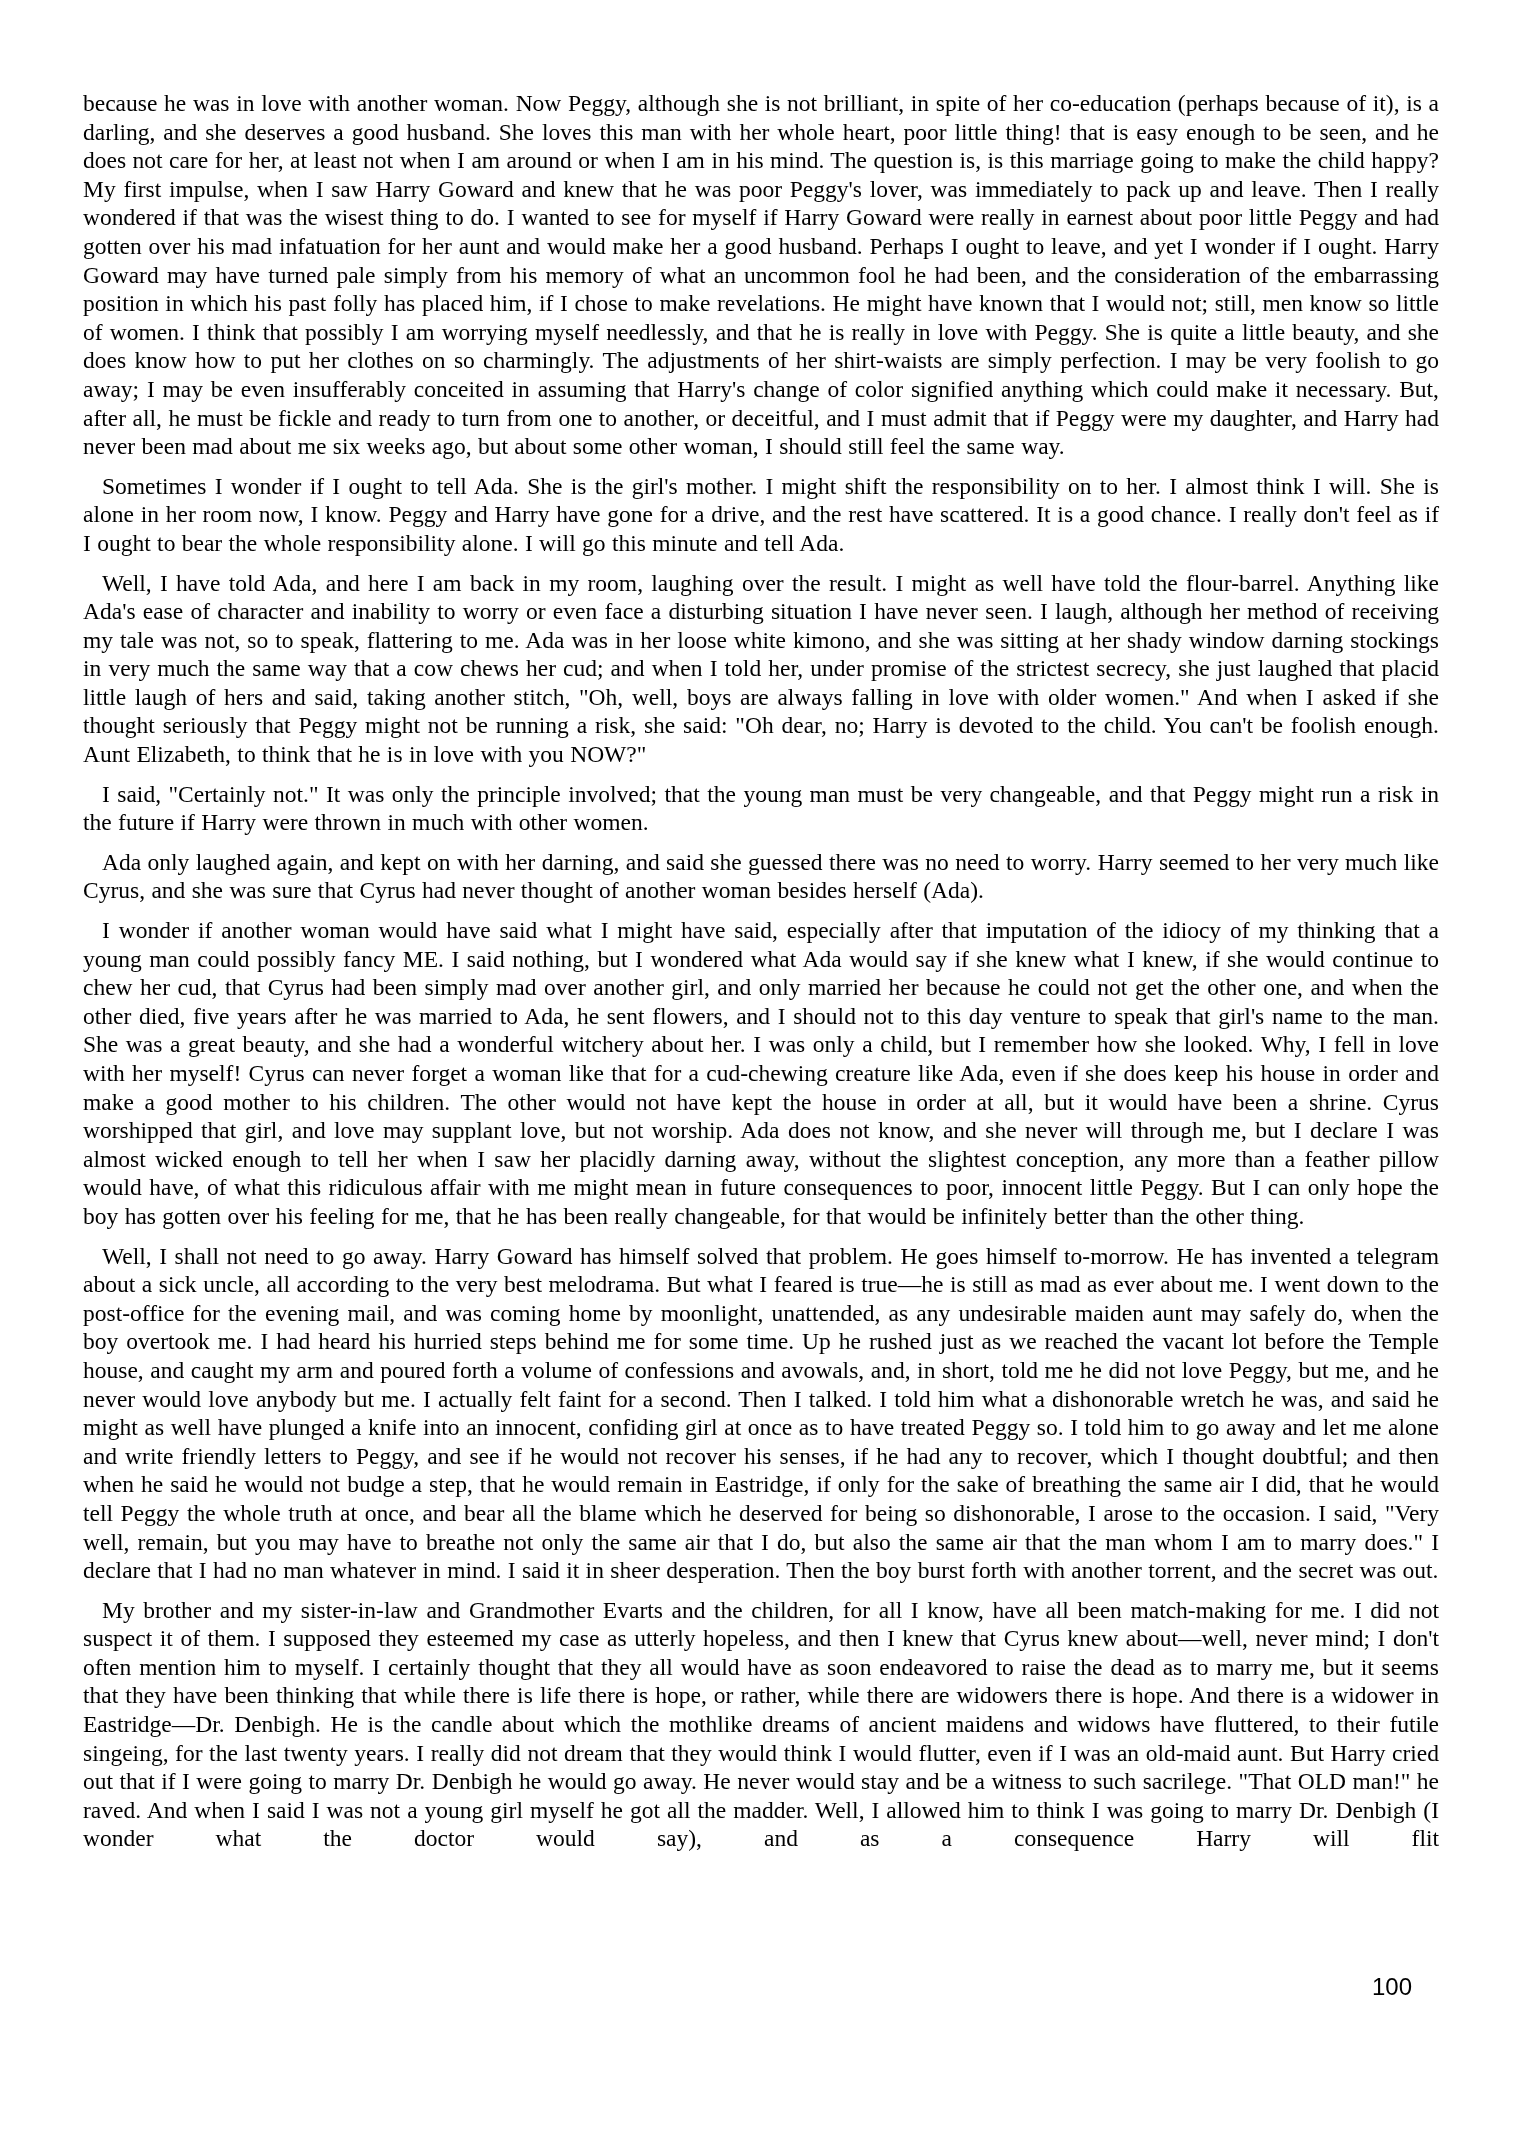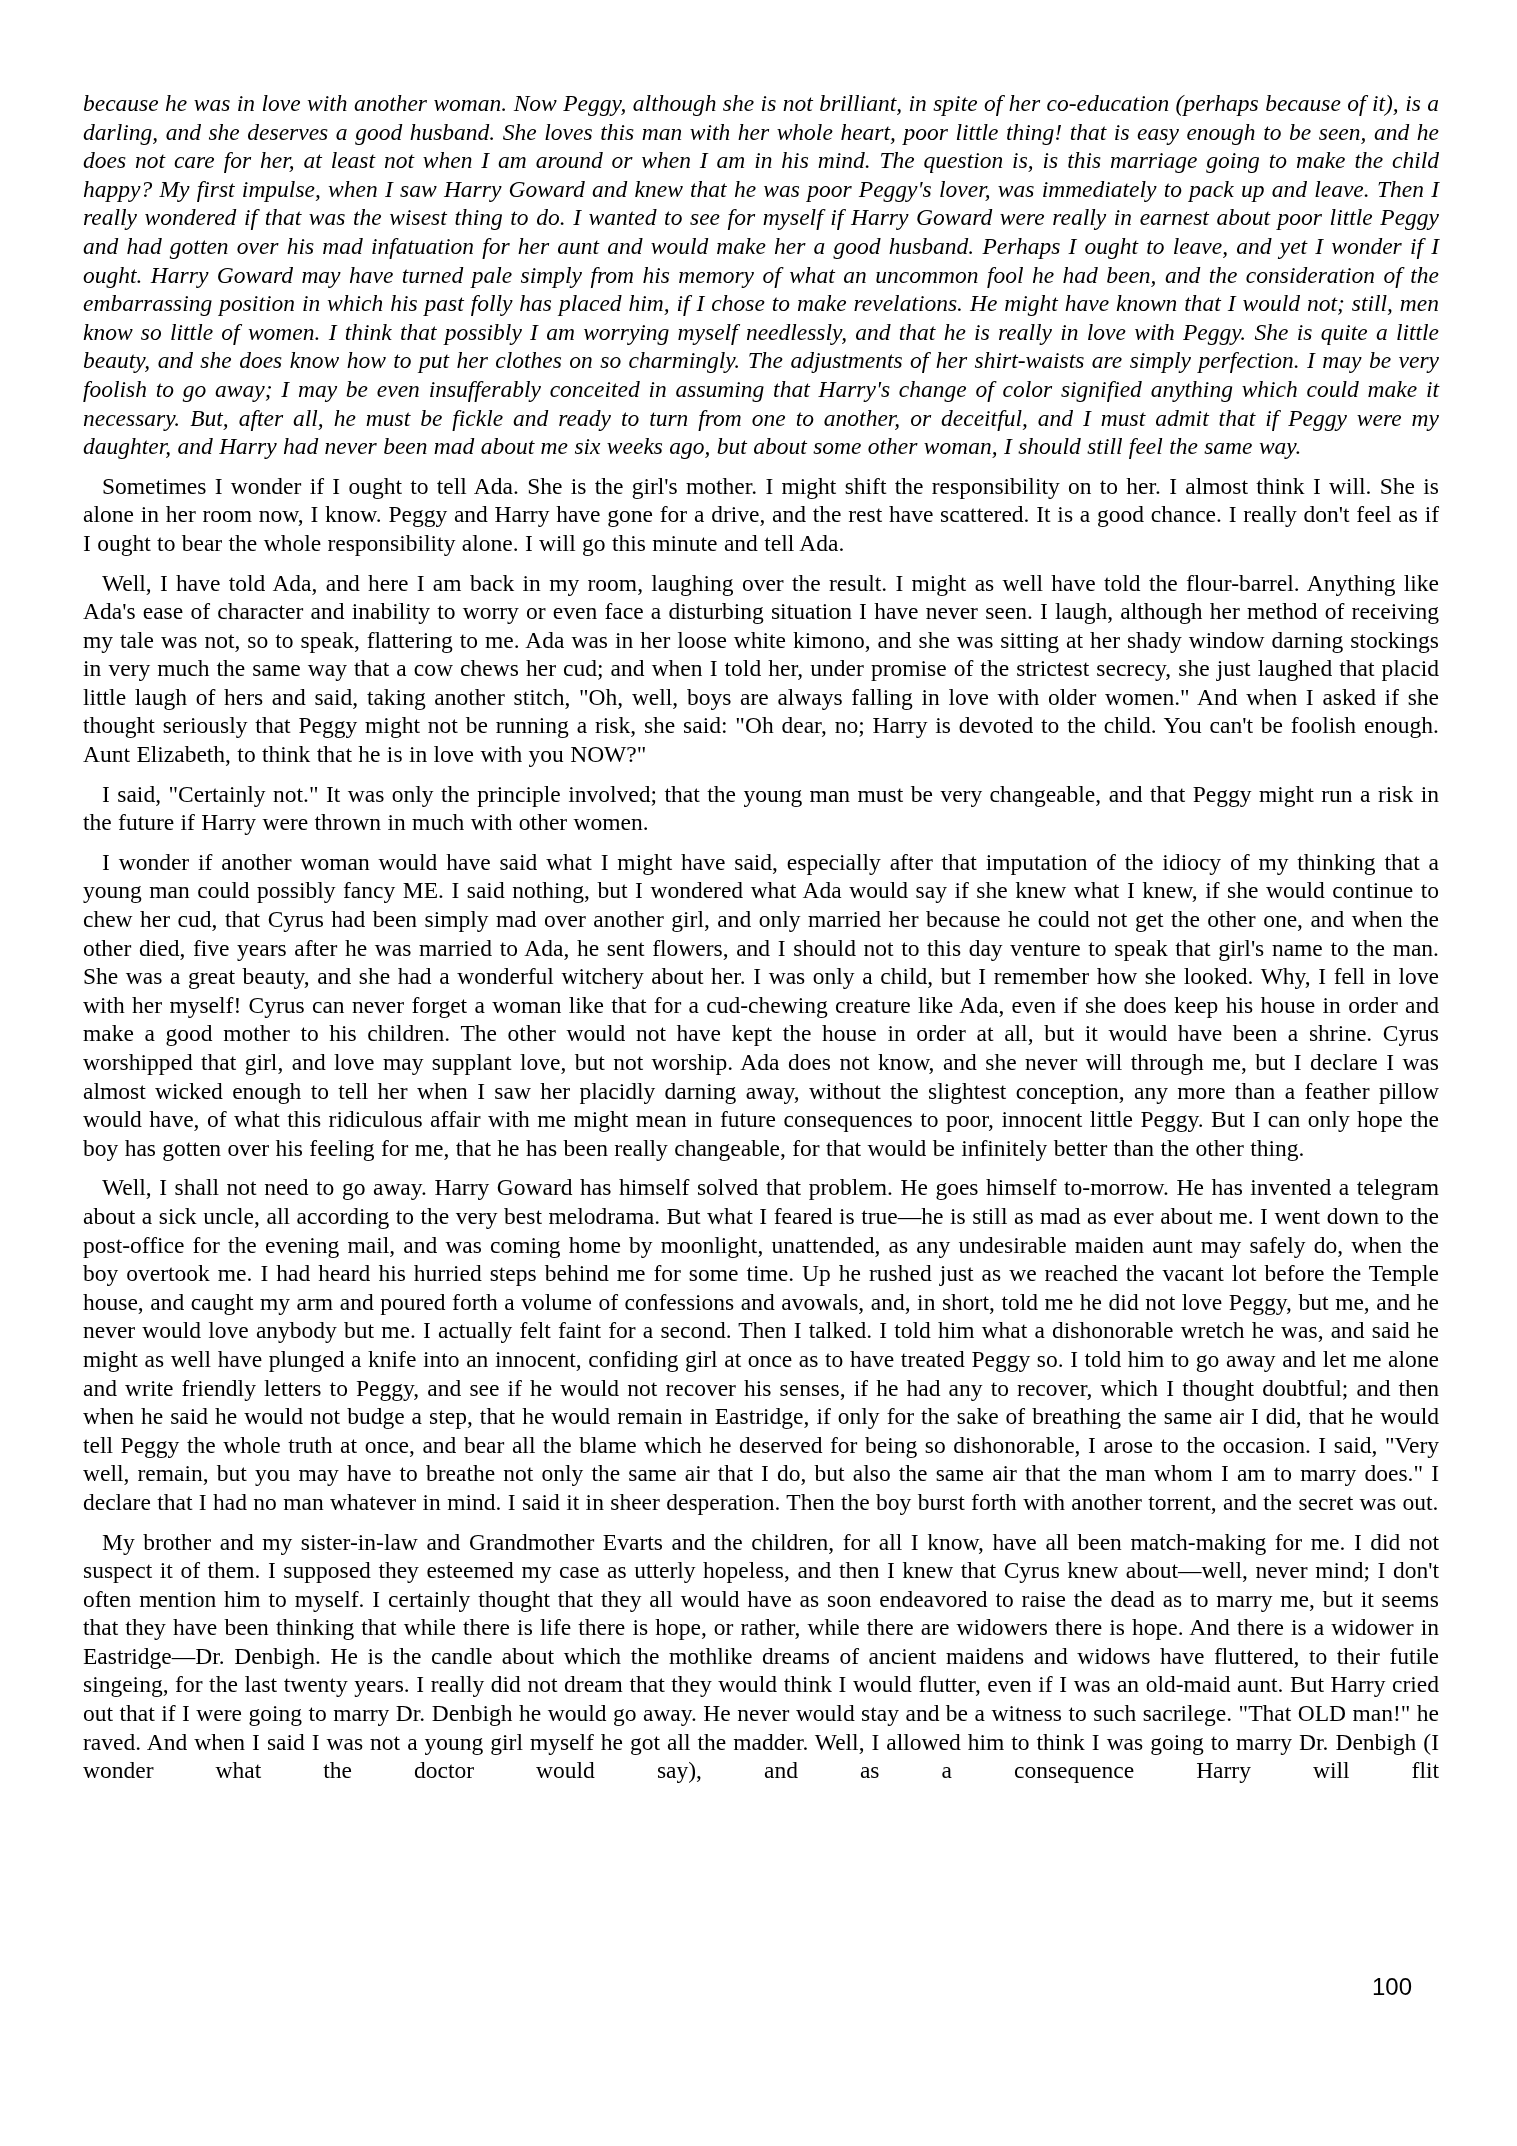--- a/index.html
+++ b/index.html
@@ -25,21 +25,20 @@
   .para {
     margin: 0 0 11px 0;
     font-size: 23.5px;
     line-height: 28.6px;
     text-align: justify;
     text-indent: 19px;
     word-spacing: 0.5px;
   }
   .para.no-indent {
     text-indent: 0;
-    font-style: italic;
   }
   .para.justify-last {
     text-align-last: justify;
   }
   .page-number {
     position: absolute;
     top: 1975px;
     right: 105px;
     font-family: "Liberation Sans", sans-serif;
     font-size: 24px;
@@ -49,18 +48,19 @@
 </style>
 </head>
 <body>
 
 <div class="page">
   <main class="text-block">
     <p class="para no-indent">because he was in love with another woman. Now Peggy, although she is not brilliant, in spite of her co-education (perhaps because of it), is a darling, and she deserves a good husband. She loves this man with her whole heart, poor little thing! that is easy enough to be seen, and he does not care for her, at least not when I am around or when I am in his mind. The question is, is this marriage going to make the child happy? My first impulse, when I saw Harry Goward and knew that he was poor Peggy's lover, was immediately to pack up and leave. Then I really wondered if that was the wisest thing to do. I wanted to see for myself if Harry Goward were really in earnest about poor little Peggy and had gotten over his mad infatuation for her aunt and would make her a good husband. Perhaps I ought to leave, and yet I wonder if I ought. Harry Goward may have turned pale simply from his memory of what an uncommon fool he had been, and the consideration of the embarrassing position in which his past folly has placed him, if I chose to make revelations. He might have known that I would not; still, men know so little of women. I think that possibly I am worrying myself needlessly, and that he is really in love with Peggy. She is quite a little beauty, and she does know how to put her clothes on so charmingly. The adjustments of her shirt-waists are simply perfection. I may be very foolish to go away; I may be even insufferably conceited in assuming that Harry's change of color signified anything which could make it necessary. But, after all, he must be fickle and ready to turn from one to another, or deceitful, and I must admit that if Peggy were my daughter, and Harry had never been mad about me six weeks ago, but about some other woman, I should still feel the same way.</p>
     <p class="para">Sometimes I wonder if I ought to tell Ada. She is the girl's mother. I might shift the responsibility on to her. I almost think I will. She is alone in her room now, I know. Peggy and Harry have gone for a drive, and the rest have scattered. It is a good chance. I really don't feel as if I ought to bear the whole responsibility alone. I will go this minute and tell Ada.</p>
     <p class="para">Well, I have told Ada, and here I am back in my room, laughing over the result. I might as well have told the flour-barrel. Anything like Ada's ease of character and inability to worry or even face a disturbing situation I have never seen. I laugh, although her method of receiving my tale was not, so to speak, flattering to me. Ada was in her loose white kimono, and she was sitting at her shady window darning stockings in very much the same way that a cow chews her cud; and when I told her, under promise of the strictest secrecy, she just laughed that placid little laugh of hers and said, taking another stitch, "Oh, well, boys are always falling in love with older women." And when I asked if she thought seriously that Peggy might not be running a risk, she said: "Oh dear, no; Harry is devoted to the child. You can't be foolish enough. Aunt Elizabeth, to think that he is in love with you NOW?"</p>
     <p class="para">I said, "Certainly not." It was only the principle involved; that the young man must be very changeable, and that Peggy might run a risk in the future if Harry were thrown in much with other women.</p>
+    <p class="para">Ada only laughed again, and kept on with her darning, and said she guessed there was no need to worry. Harry seemed to her very much like Cyrus, and she was sure that Cyrus had never thought of another woman besides herself (Ada).</p>
     <p class="para">I wonder if another woman would have said what I might have said, especially after that imputation of the idiocy of my thinking that a young man could possibly fancy ME. I said nothing, but I wondered what Ada would say if she knew what I knew, if she would continue to chew her cud, that Cyrus had been simply mad over another girl, and only married her because he could not get the other one, and when the other died, five years after he was married to Ada, he sent flowers, and I should not to this day venture to speak that girl's name to the man. She was a great beauty, and she had a wonderful witchery about her. I was only a child, but I remember how she looked. Why, I fell in love with her myself! Cyrus can never forget a woman like that for a cud-chewing creature like Ada, even if she does keep his house in order and make a good mother to his children. The other would not have kept the house in order at all, but it would have been a shrine. Cyrus worshipped that girl, and love may supplant love, but not worship. Ada does not know, and she never will through me, but I declare I was almost wicked enough to tell her when I saw her placidly darning away, without the slightest conception, any more than a feather pillow would have, of what this ridiculous affair with me might mean in future consequences to poor, innocent little Peggy. But I can only hope the boy has gotten over his feeling for me, that he has been really changeable, for that would be infinitely better than the other thing.</p>
     <p class="para">Well, I shall not need to go away. Harry Goward has himself solved that problem. He goes himself to-morrow. He has invented a telegram about a sick uncle, all according to the very best melodrama. But what I feared is true—he is still as mad as ever about me. I went down to the post-office for the evening mail, and was coming home by moonlight, unattended, as any undesirable maiden aunt may safely do, when the boy overtook me. I had heard his hurried steps behind me for some time. Up he rushed just as we reached the vacant lot before the Temple house, and caught my arm and poured forth a volume of confessions and avowals, and, in short, told me he did not love Peggy, but me, and he never would love anybody but me. I actually felt faint for a second. Then I talked. I told him what a dishonorable wretch he was, and said he might as well have plunged a knife into an innocent, confiding girl at once as to have treated Peggy so. I told him to go away and let me alone and write friendly letters to Peggy, and see if he would not recover his senses, if he had any to recover, which I thought doubtful; and then when he said he would not budge a step, that he would remain in Eastridge, if only for the sake of breathing the same air I did, that he would tell Peggy the whole truth at once, and bear all the blame which he deserved for being so dishonorable, I arose to the occasion. I said, "Very well, remain, but you may have to breathe not only the same air that I do, but also the same air that the man whom I am to marry does." I declare that I had no man whatever in mind. I said it in sheer desperation. Then the boy burst forth with another torrent, and the secret was out.</p>
     <p class="para justify-last">My brother and my sister-in-law and Grandmother Evarts and the children, for all I know, have all been match-making for me. I did not suspect it of them. I supposed they esteemed my case as utterly hopeless, and then I knew that Cyrus knew about—well, never mind; I don't often mention him to myself. I certainly thought that they all would have as soon endeavored to raise the dead as to marry me, but it seems that they have been thinking that while there is life there is hope, or rather, while there are widowers there is hope. And there is a widower in Eastridge—Dr. Denbigh. He is the candle about which the mothlike dreams of ancient maidens and widows have fluttered, to their futile singeing, for the last twenty years. I really did not dream that they would think I would flutter, even if I was an old-maid aunt. But Harry cried out that if I were going to marry Dr. Denbigh he would go away. He never would stay and be a witness to such sacrilege. "That OLD man!" he raved. And when I said I was not a young girl myself he got all the madder. Well, I allowed him to think I was going to marry Dr. Denbigh (I wonder what the doctor would say), and as a consequence Harry will flit</p>
   </main>
   <div class="page-number">100</div>
 </div>
 
 </body></html>

